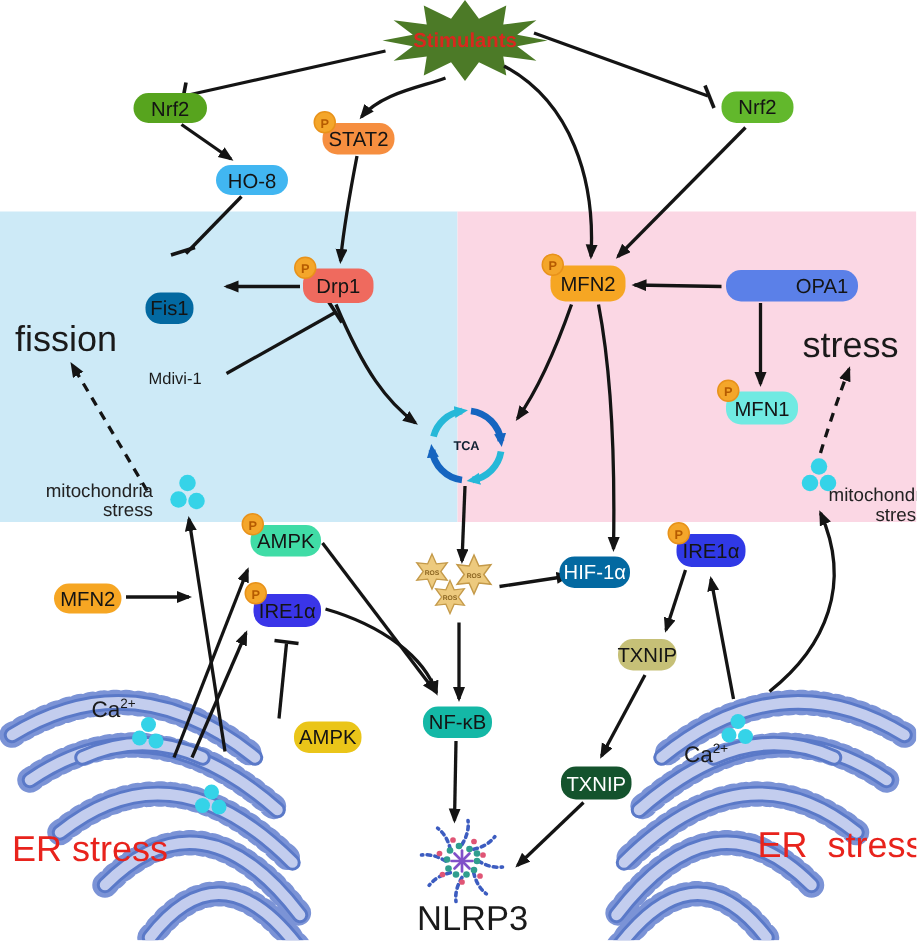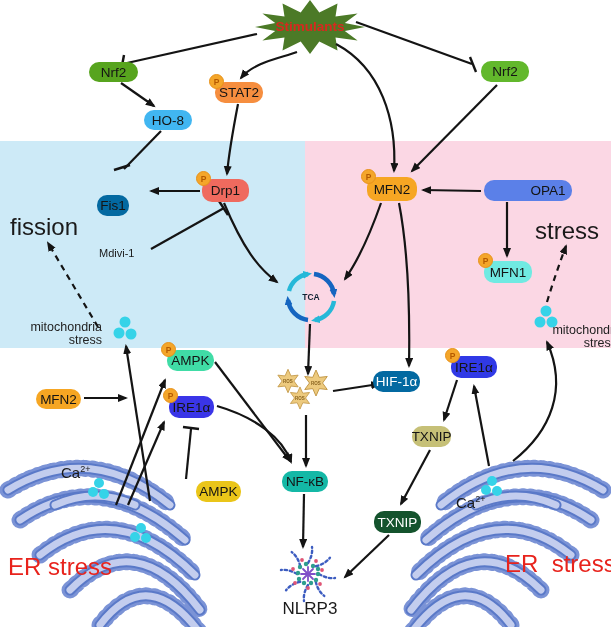--- a/index.html
+++ b/index.html
@@ -290,15 +290,15 @@
       <div>stress</div>
     </div>
   <div class="lbl mito" style="left:547px;top:324px;width:70px;">
       <div>mitochondri</div>
       <div>stress</div>
     </div>
   <div class="lbl ca" style="left:61px;top:464px;"><span>Ca</span><sup>2+</sup></div>
   <div class="lbl ca" style="left:456px;top:494px;"><span>Ca</span><sup>2+</sup></div>
   <div class="lbl er-red" style="left:8px;top:553px;">ER stress</div>
   <div class="lbl er-red" style="left:505px;top:550px;white-space:pre;">ER  stress</div>
-  <div class="lbl" style="left:278px;top:599px;width:64px;text-align:center;font-size:17px;">NLRP3</div>
+  <div class="lbl" style="left:278px;top:599px;width:64px;text-align:center;font-size:23px;">NLRP3</div>
 
 </div>
 
 </body></html>

